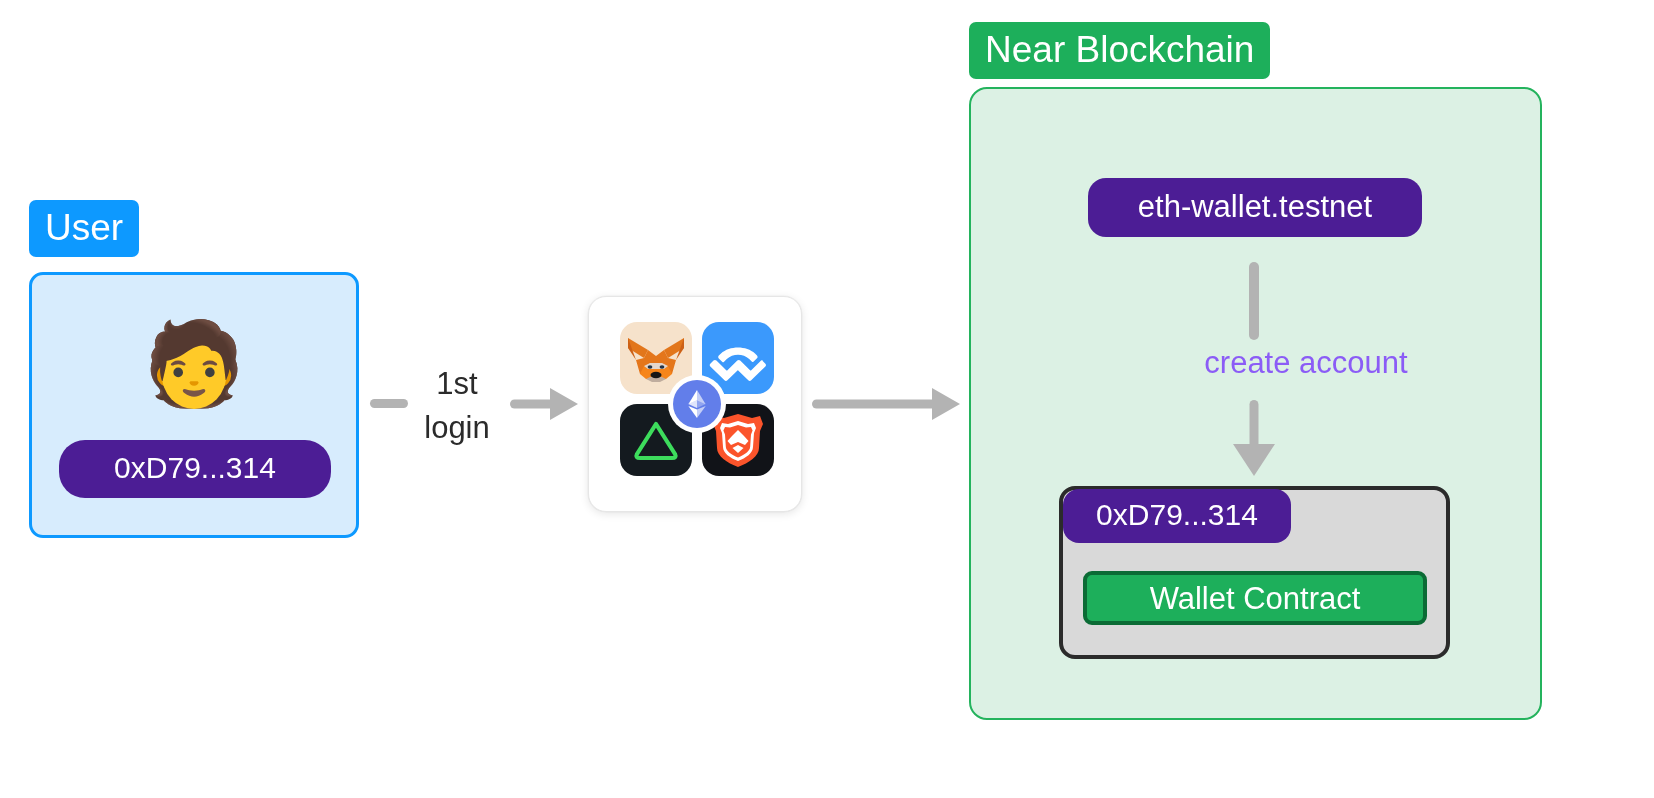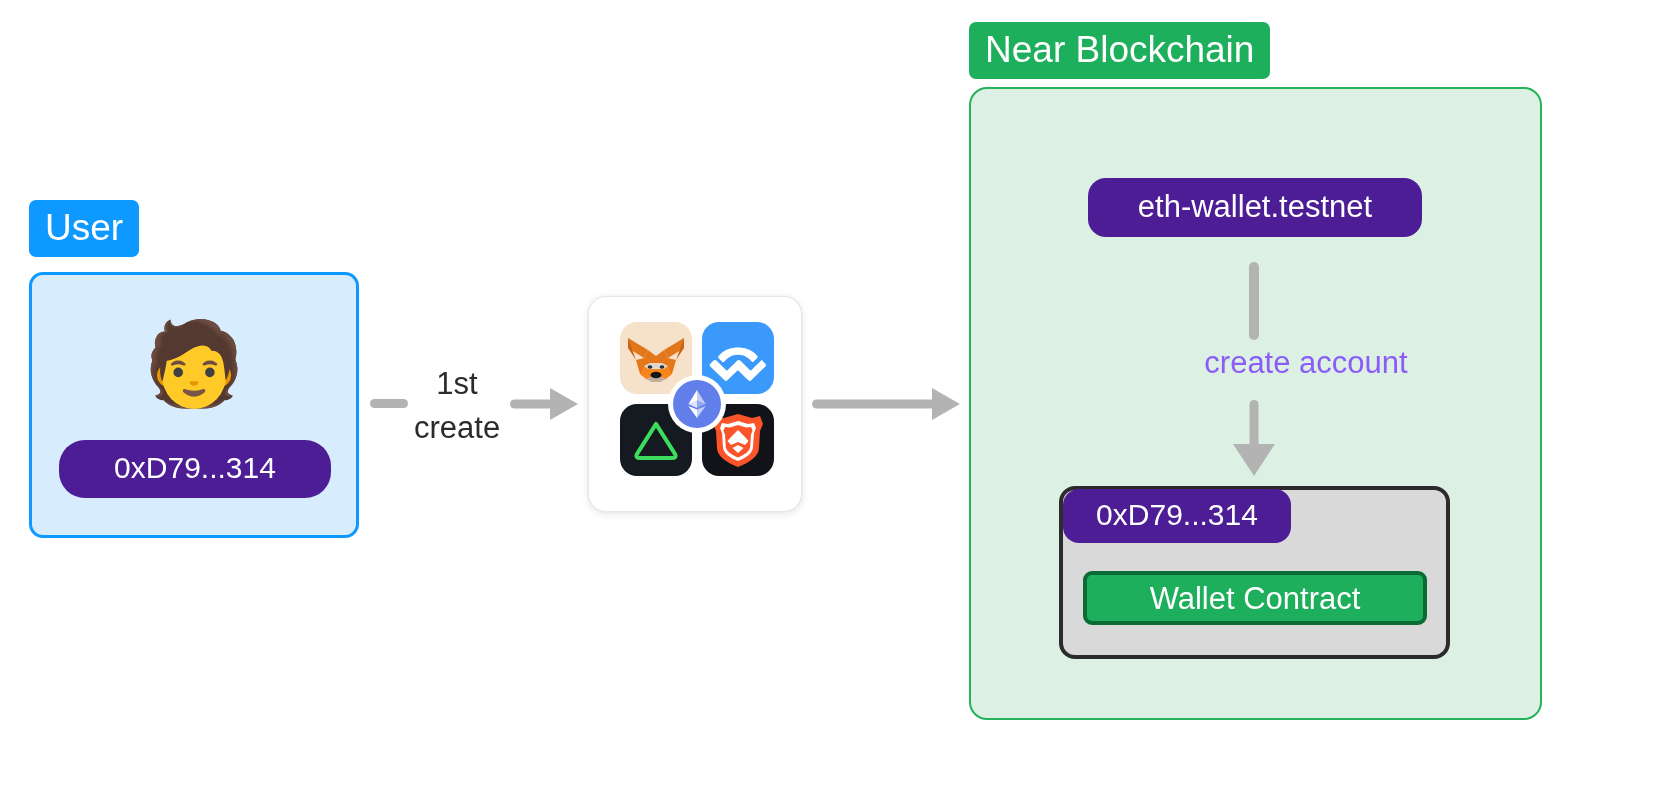--- a/index.html
+++ b/index.html
@@ -271,21 +271,21 @@
 
   <div class="tag-label" id="user-label">User</div>
 
   <div id="user-box">
     <div id="user-avatar">🧑</div>
     <div class="addr-pill" id="user-addr">0xD79...314</div>
   </div>
 
   <div id="conn1-dash"></div>
   <div id="conn1-label">1st
-create</div>
+login</div>
   <svg id="conn1-arrow" viewBox="0 0 68 36">
     <rect x="0" y="13.5" width="44" height="9" rx="4.5" fill="#B3B3B3"></rect>
     <path d="M40 2 L68 18 L40 34 Z" fill="#B3B3B3"></path>
   </svg>
 
   <div id="wallet-card">
     <div id="wallet-grid">
 
       <div class="wicon">
         <svg viewBox="0 0 72 72" width="72" height="72">

